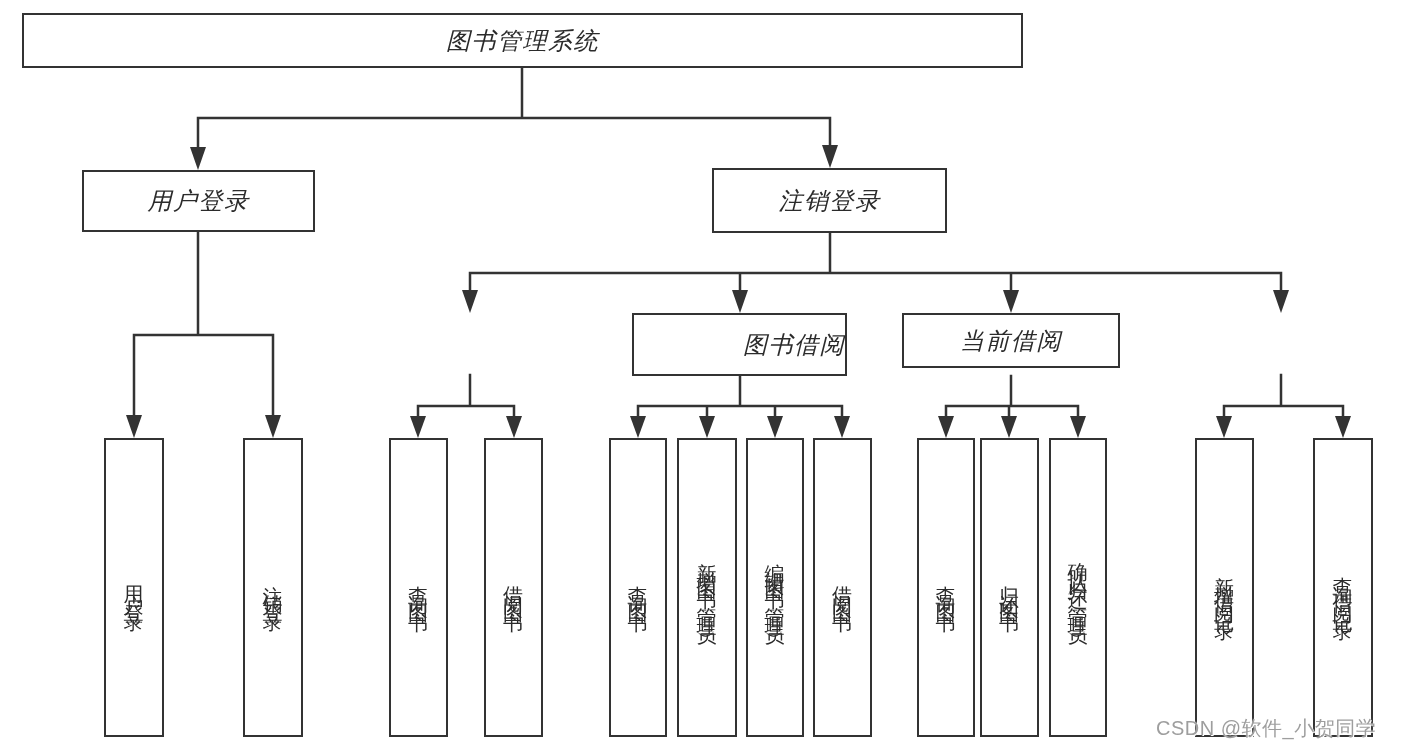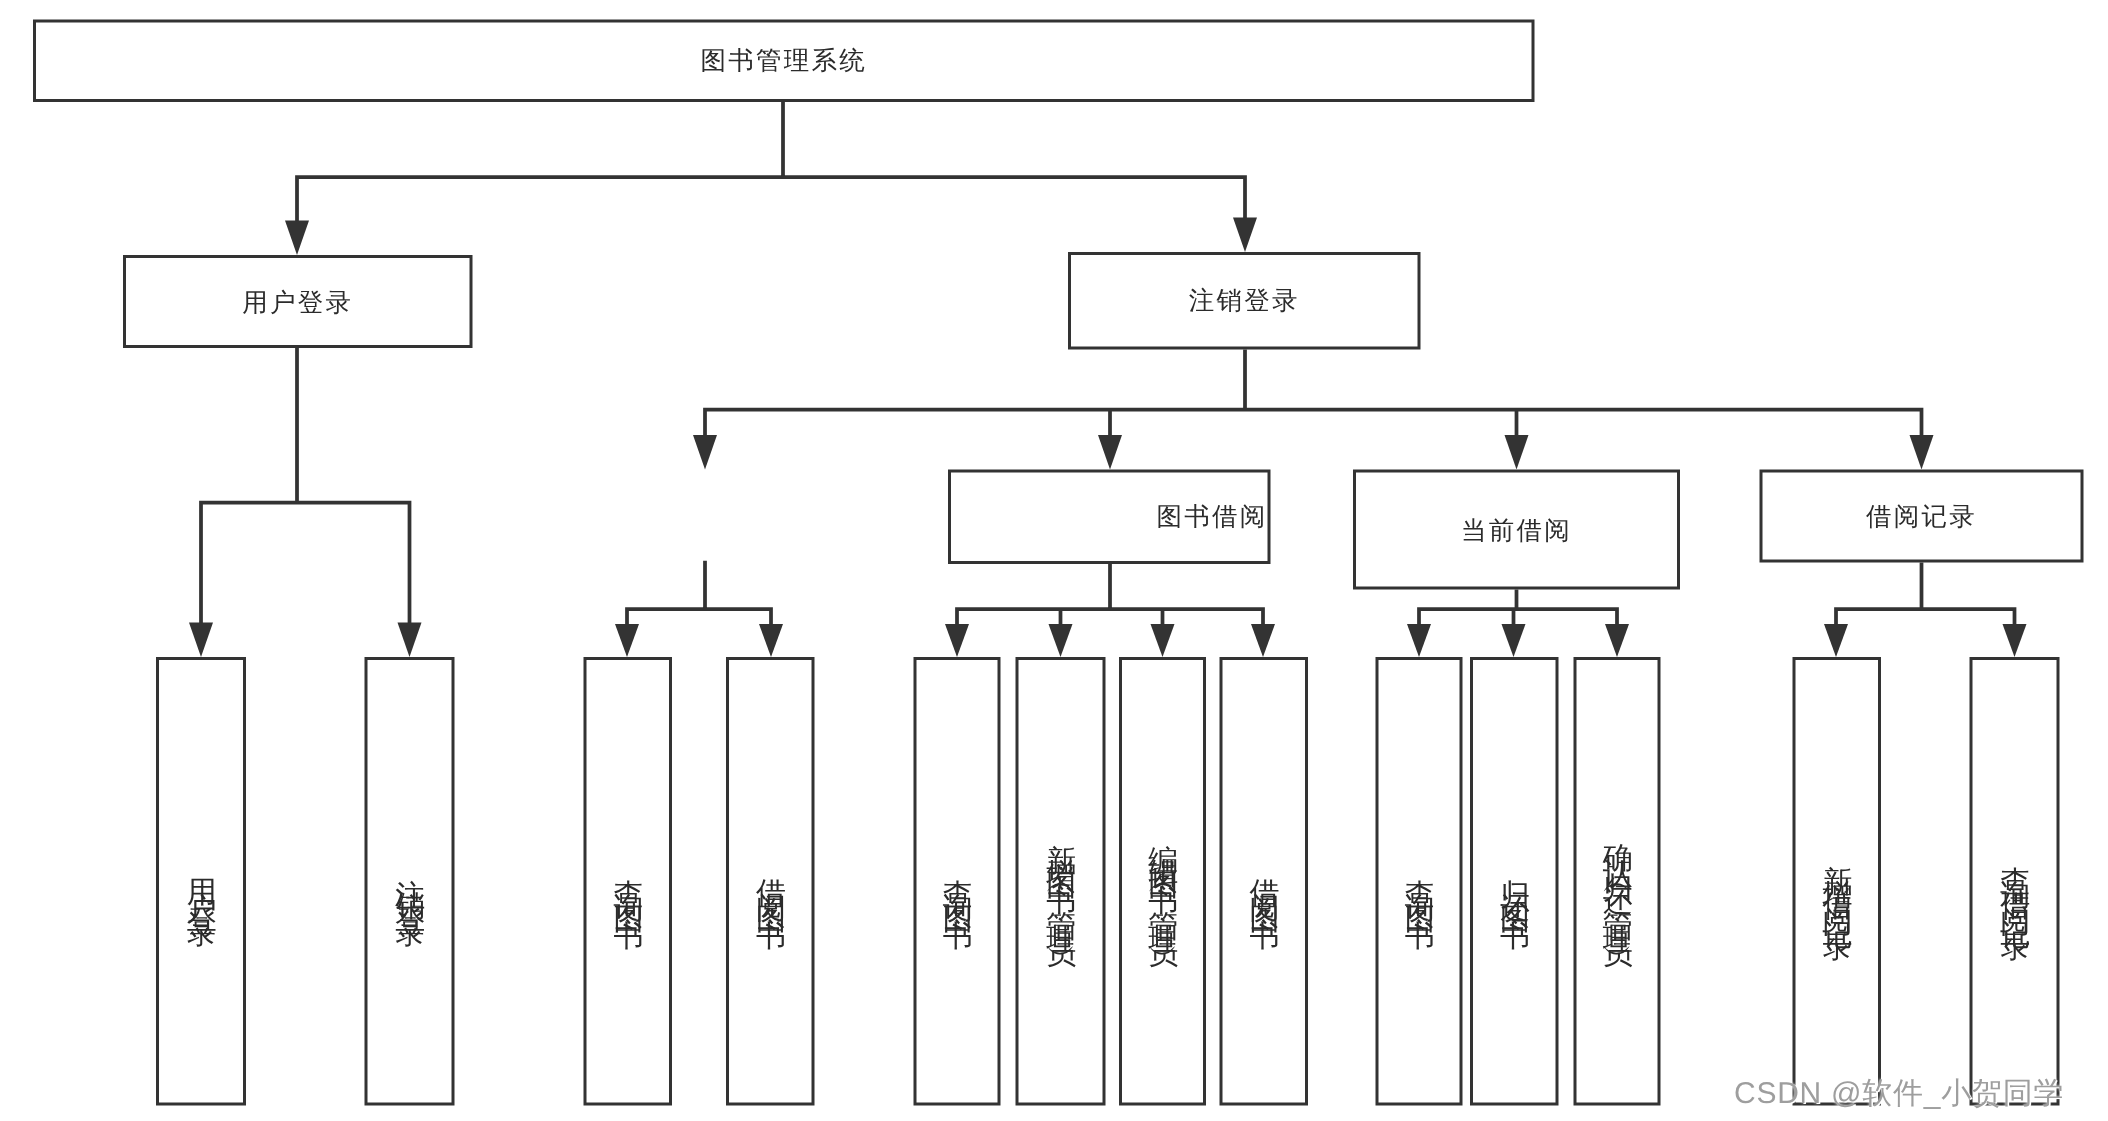--- a/index.html
+++ b/index.html
@@ -26,23 +26,24 @@
     position: absolute;
     box-sizing: border-box;
     border: 2.5px solid #333333;
     background: #ffffff;
     display: flex;
     align-items: center;
     justify-content: center;
     color: #2b2b2b;
   }
   .box.h span {
-    font-size: 17px;
+    font-size: 24px;
     letter-spacing: 1.5px;
     white-space: nowrap;
+    font-style: italic;
   }
   .box.v span {
     writing-mode: vertical-rl;
     font-size: 20px;
     letter-spacing: 9px;
     line-height: 1;
     white-space: nowrap;
   }
   .watermark {
     position: absolute;
@@ -108,25 +109,22 @@
   <div class="box h" style="left:82px;top:170px;width:233px;height:62px;">
     <span>用户登录</span>
   </div>
   <div class="box h" style="left:712px;top:168px;width:235px;height:65px;">
     <span>注销登录</span>
   </div>
 
   <div class="box h" style="left:632px;top:313px;width:215px;height:63px;justify-content:flex-end;">
     <span>图书借阅</span>
   </div>
-  <div class="box h" style="left:902px;top:313px;width:218px;height:80px;">
+  <div class="box h" style="left:902px;top:313px;width:218px;height:55px;">
     <span>当前借阅</span>
-  </div>
-  <div class="box h" style="left:1173px;top:313px;width:216px;height:62px;">
-    <span>借阅记录</span>
   </div>
 
   <div class="box v" style="left:104px;top:438px;width:60px;height:299px;">
     <span>用户登录</span>
   </div>
   <div class="box v" style="left:243px;top:438px;width:60px;height:299px;">
     <span>注销登录</span>
   </div>
 
   <div class="box v" style="left:389px;top:438px;width:59px;height:299px;">

